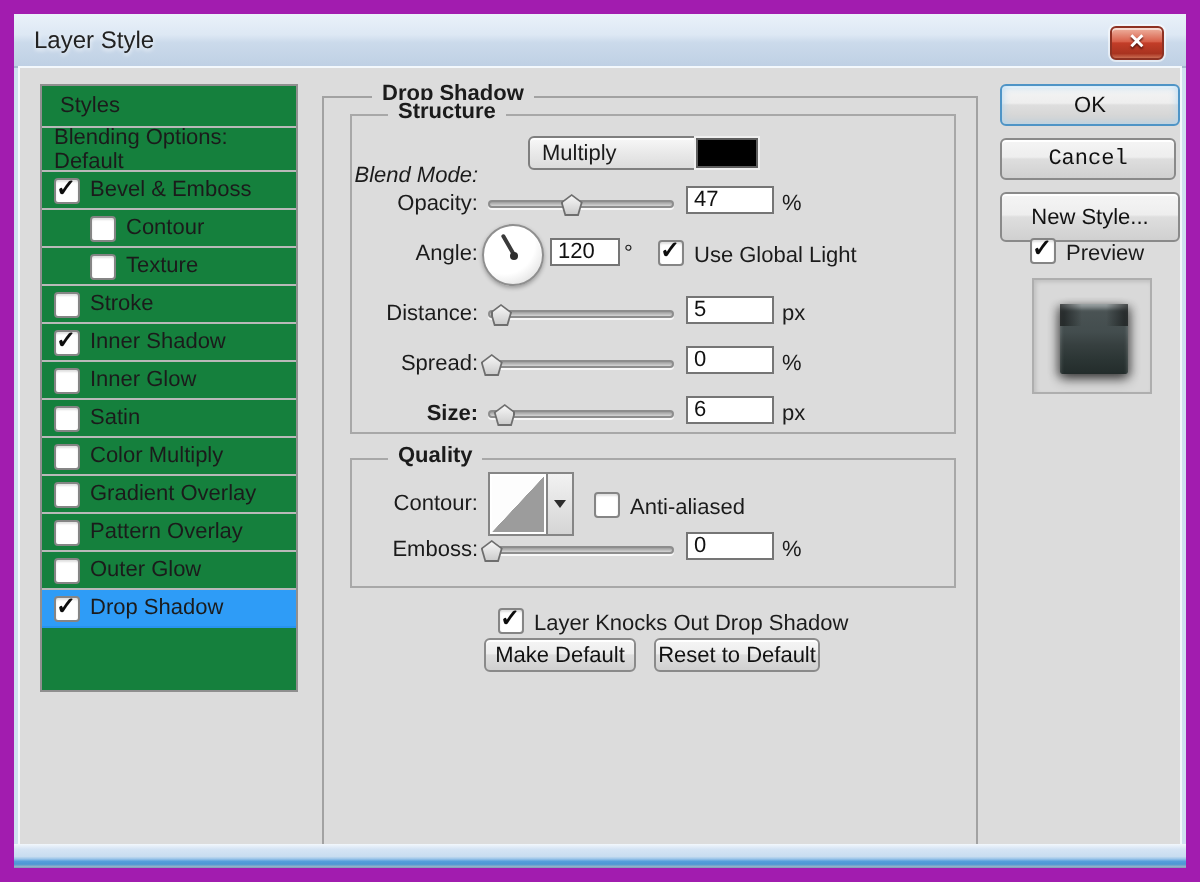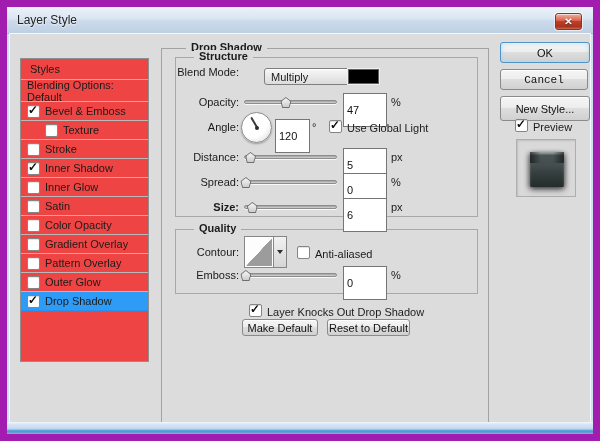--- a/index.html
+++ b/index.html
@@ -27,22 +27,22 @@
   .frame-b{
     position:absolute;left:0;right:0;bottom:0;height:12px;
     background:linear-gradient(to bottom,#f2f7fc 0%,#d5e4f4 22%,#c8ddf0 52%,#9cc5e9 62%,#569fdb 72%,#4d97d4 84%,#93afc9 94%,#7d9ab7 100%);
   }
   .client{
     position:absolute;left:3px;right:3px;top:27px;bottom:12px;
     background:#dcdcdc;box-shadow:0 0 0 1px #f3f8fc;
   }
   
   .sidebar{
-    position:absolute;left:10px;top:24px;width:129px;height:304px;
-    background:#ef4444;border:1px solid #8f8f8f;overflow:hidden;
+    position:absolute;left:10px;top:8px;width:129px;height:304px;
+    background:#15803d;border:1px solid #8f8f8f;overflow:hidden;
   }
   .side-row{position:relative;display:flex;align-items:center;height:19px;border-bottom:1px solid #b9b9b9;cursor:pointer;}
   .side-header{height:21px;padding-left:9px;cursor:default;}
   .side-blend{height:22px;padding-left:6px;}
   .side-item .side-label{margin-left:0;}
   .side-item.selected{background:#2e9cf7;border-bottom-color:#2893ef;}
   .cb{
     position:relative;width:13px;height:13px;flex:0 0 13px;
     background:#fff;border:1px solid #858585;border-radius:2px;
     box-shadow:inset 0 1px 1px rgba(0,0,0,.12);cursor:pointer;
@@ -59,21 +59,21 @@
     border:1px solid #a2a2a2;background:#dcdcdc;
   }
   .panel-title{position:absolute;top:-8px;left:24px;padding:0 5px;background:#dcdcdc;font-weight:bold;}
   .group{position:absolute;border:1px solid #a8a8a8;}
   .group-title{position:absolute;top:-8px;left:18px;padding:0 5px;background:#dcdcdc;font-weight:bold;}
   .g-structure{left:13px;top:8px;width:303px;height:160px;}
   .g-quality{left:13px;top:180px;width:303px;height:65px;}
   .row-label{position:absolute;left:0;width:77px;text-align:right;line-height:14px;}
   .unit{position:absolute;line-height:14px;}
   .value-box{
-    position:absolute;width:44px;height:34px;border:1px solid #757575;background:#fff;
+    position:absolute;width:44px;height:14px;border:1px solid #757575;background:#fff;
     font-family:"Liberation Sans",sans-serif;font-size:11px;color:#111;padding:0 3px;
   }
   
   .combo{
     position:absolute;left:82px;top:19px;width:100px;height:17px;border:1px solid #7f7f7f;border-radius:3px;
     background:linear-gradient(to bottom,#f8f8f8,#e9e9e9 50%,#dcdcdc);cursor:pointer;
     display:flex;align-items:center;box-shadow:inset 0 1px 0 #fff;margin-left:20px;
   }
   .combo .combo-text{margin-left:6px;}
   .updown{position:absolute;right:5px;top:2px;display:flex;flex-direction:column;align-items:center;gap:2px;}
@@ -148,41 +148,45 @@
       <div class="side-row side-blend">
         <span>Blending Options: Default</span>
       </div>
       <div id="side-items">
           <div class="side-row side-item">
             <span class="cb checked"></span>
             <span class="side-label">Bevel &amp; Emboss</span>
           </div>
           <div class="side-row side-item indent">
             <span class="cb"></span>
+            <span class="side-label">Contour</span>
+          </div>
+          <div class="side-row side-item indent">
+            <span class="cb"></span>
             <span class="side-label">Texture</span>
           </div>
           <div class="side-row side-item">
             <span class="cb"></span>
             <span class="side-label">Stroke</span>
           </div>
           <div class="side-row side-item">
             <span class="cb checked"></span>
             <span class="side-label">Inner Shadow</span>
           </div>
           <div class="side-row side-item">
             <span class="cb"></span>
             <span class="side-label">Inner Glow</span>
           </div>
           <div class="side-row side-item">
             <span class="cb"></span>
             <span class="side-label">Satin</span>
           </div>
           <div class="side-row side-item">
             <span class="cb"></span>
-            <span class="side-label">Color Opacity</span>
+            <span class="side-label">Color Multiply</span>
           </div>
           <div class="side-row side-item">
             <span class="cb"></span>
             <span class="side-label">Gradient Overlay</span>
           </div>
           <div class="side-row side-item">
             <span class="cb"></span>
             <span class="side-label">Pattern Overlay</span>
           </div>
           <div class="side-row side-item">
@@ -199,21 +203,21 @@
     <div class="panel">
       <span class="panel-title">Drop Shadow</span>
 
       <div class="group g-structure">
         <span class="group-title">Structure</span>
       </div>
       <div class="group g-quality">
         <span class="group-title">Quality</span>
       </div>
 
-      <span class="row-label" style="top:16px;">Blend Mode:</span>
+      <span class="row-label" style="top:32px;font-style:italic;">Blend Mode:</span>
       <div class="combo">
         <span class="combo-text">Multiply</span>
         <span class="updown">
             <span class="tri-up"></span>
             <span class="tri-dn"></span>
           </span>
       </div>
       <div class="swatch" style="background: rgb(0, 0, 0);"></div>
 
       <span class="row-label" style="top:46px;">Opacity:</span>

